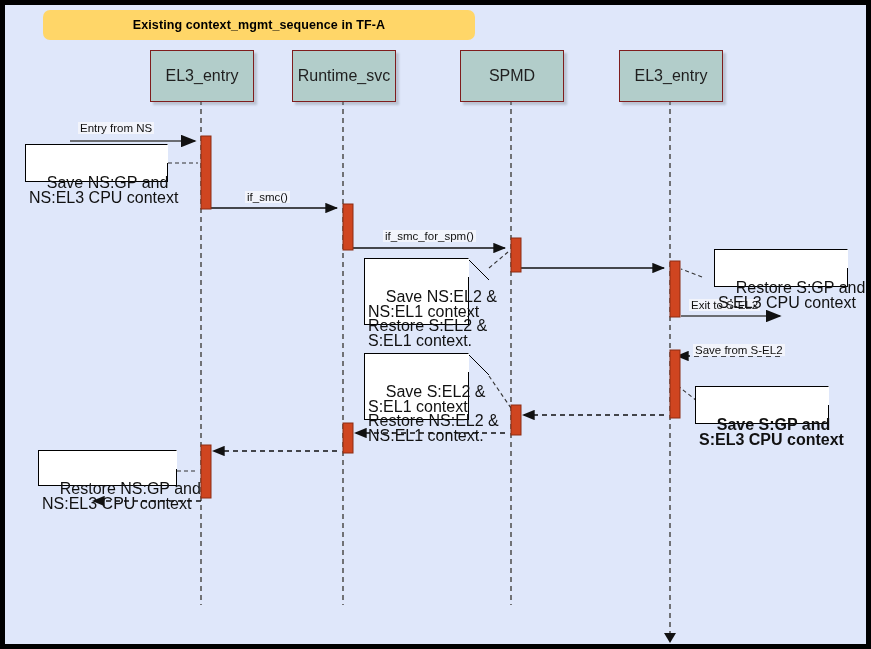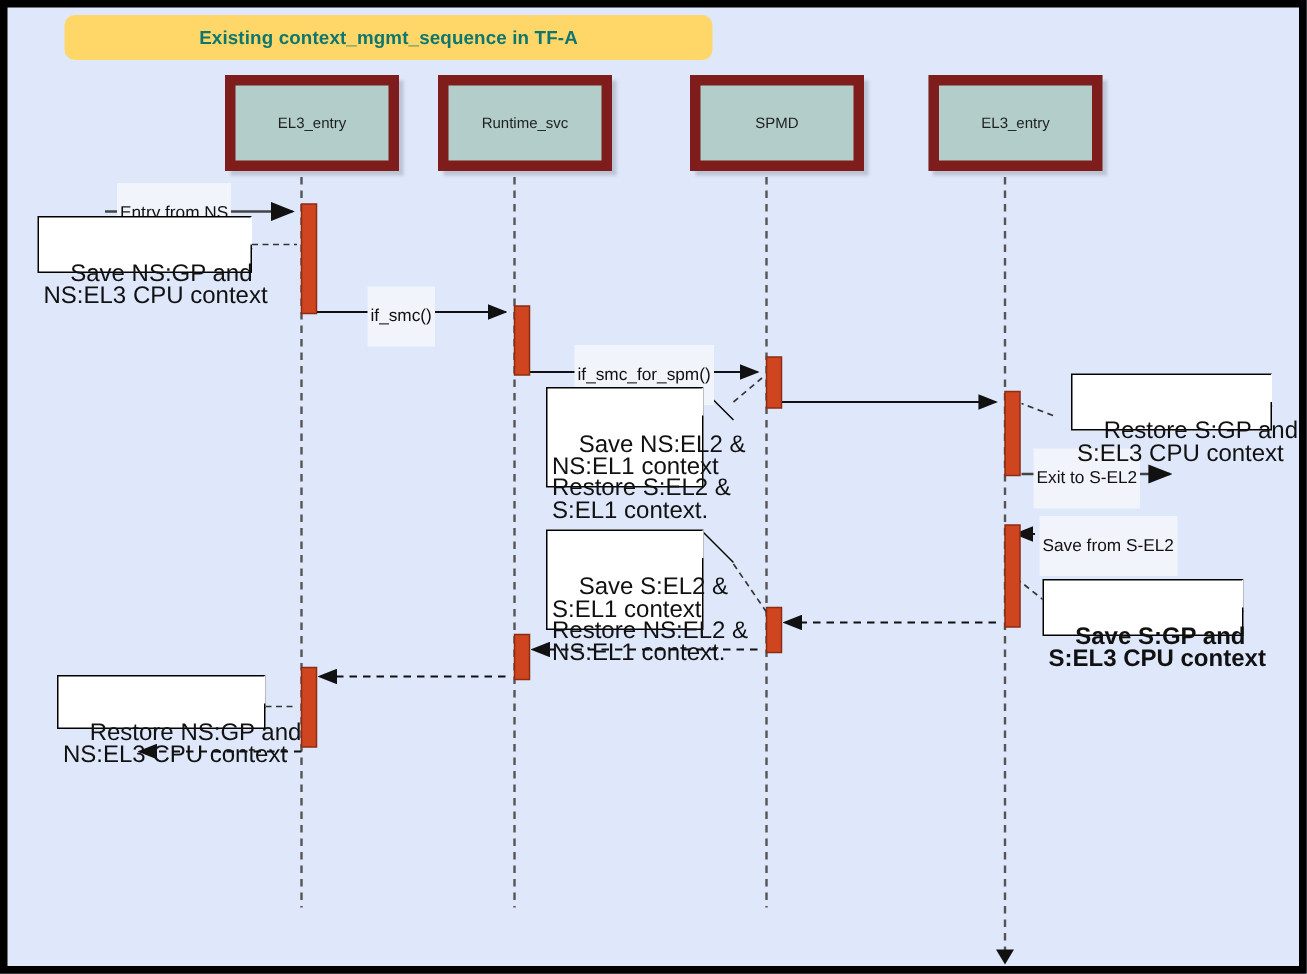--- a/index.html
+++ b/index.html
@@ -25,32 +25,32 @@
     pointer-events: none;
   }
   
   #title-banner {
     position: absolute;
     left: 38px; top: 5px;
     width: 432px; height: 30px;
     background: #ffd668;
     border-radius: 7px;
     display: flex; align-items: center; justify-content: center;
-    font-size: 12.5px; font-weight: bold; color: #0f766e;
+    font-size: 12.5px; font-weight: bold; color: #000000;
     letter-spacing: 0.1px;
   }
   
   .lifeline-head {
     position: absolute;
     width: 102px; height: 50px;
     background: #b2cdca;
-    border: 7px solid #7f1d1d;
+    border: 1px solid #7f1d1d;
     box-shadow: 3px 3px 2px rgba(120,130,140,0.35);
     display: flex; align-items: center; justify-content: center;
-    font-size: 10px; color: #1f1f1f;
+    font-size: 16px; color: #1f1f1f;
   }
   
   .note {
     position: absolute;
     background: #ffffff;
     border: 1px solid #000;
     font-size: 16px;
     line-height: 14.5px;
     color: #111;
     padding: 2px 4px 2px 3px;
@@ -63,21 +63,21 @@
     width: 0; height: 0;
     border-left: 19px solid transparent;
     border-bottom: 19px solid #ffffff;
   }
   
   .msg-label {
     position: absolute;
     font-size: 11.5px;
     color: #111;
     background: #f2f4fb;
-    padding: 14px 2px;
+    padding: 0 2px;
     white-space: nowrap;
   }
 </style>
 </head>
 <body>
 
 <div id="canvas">
 
   <svg class="layer" viewBox="0 0 861 639">
     <defs>

